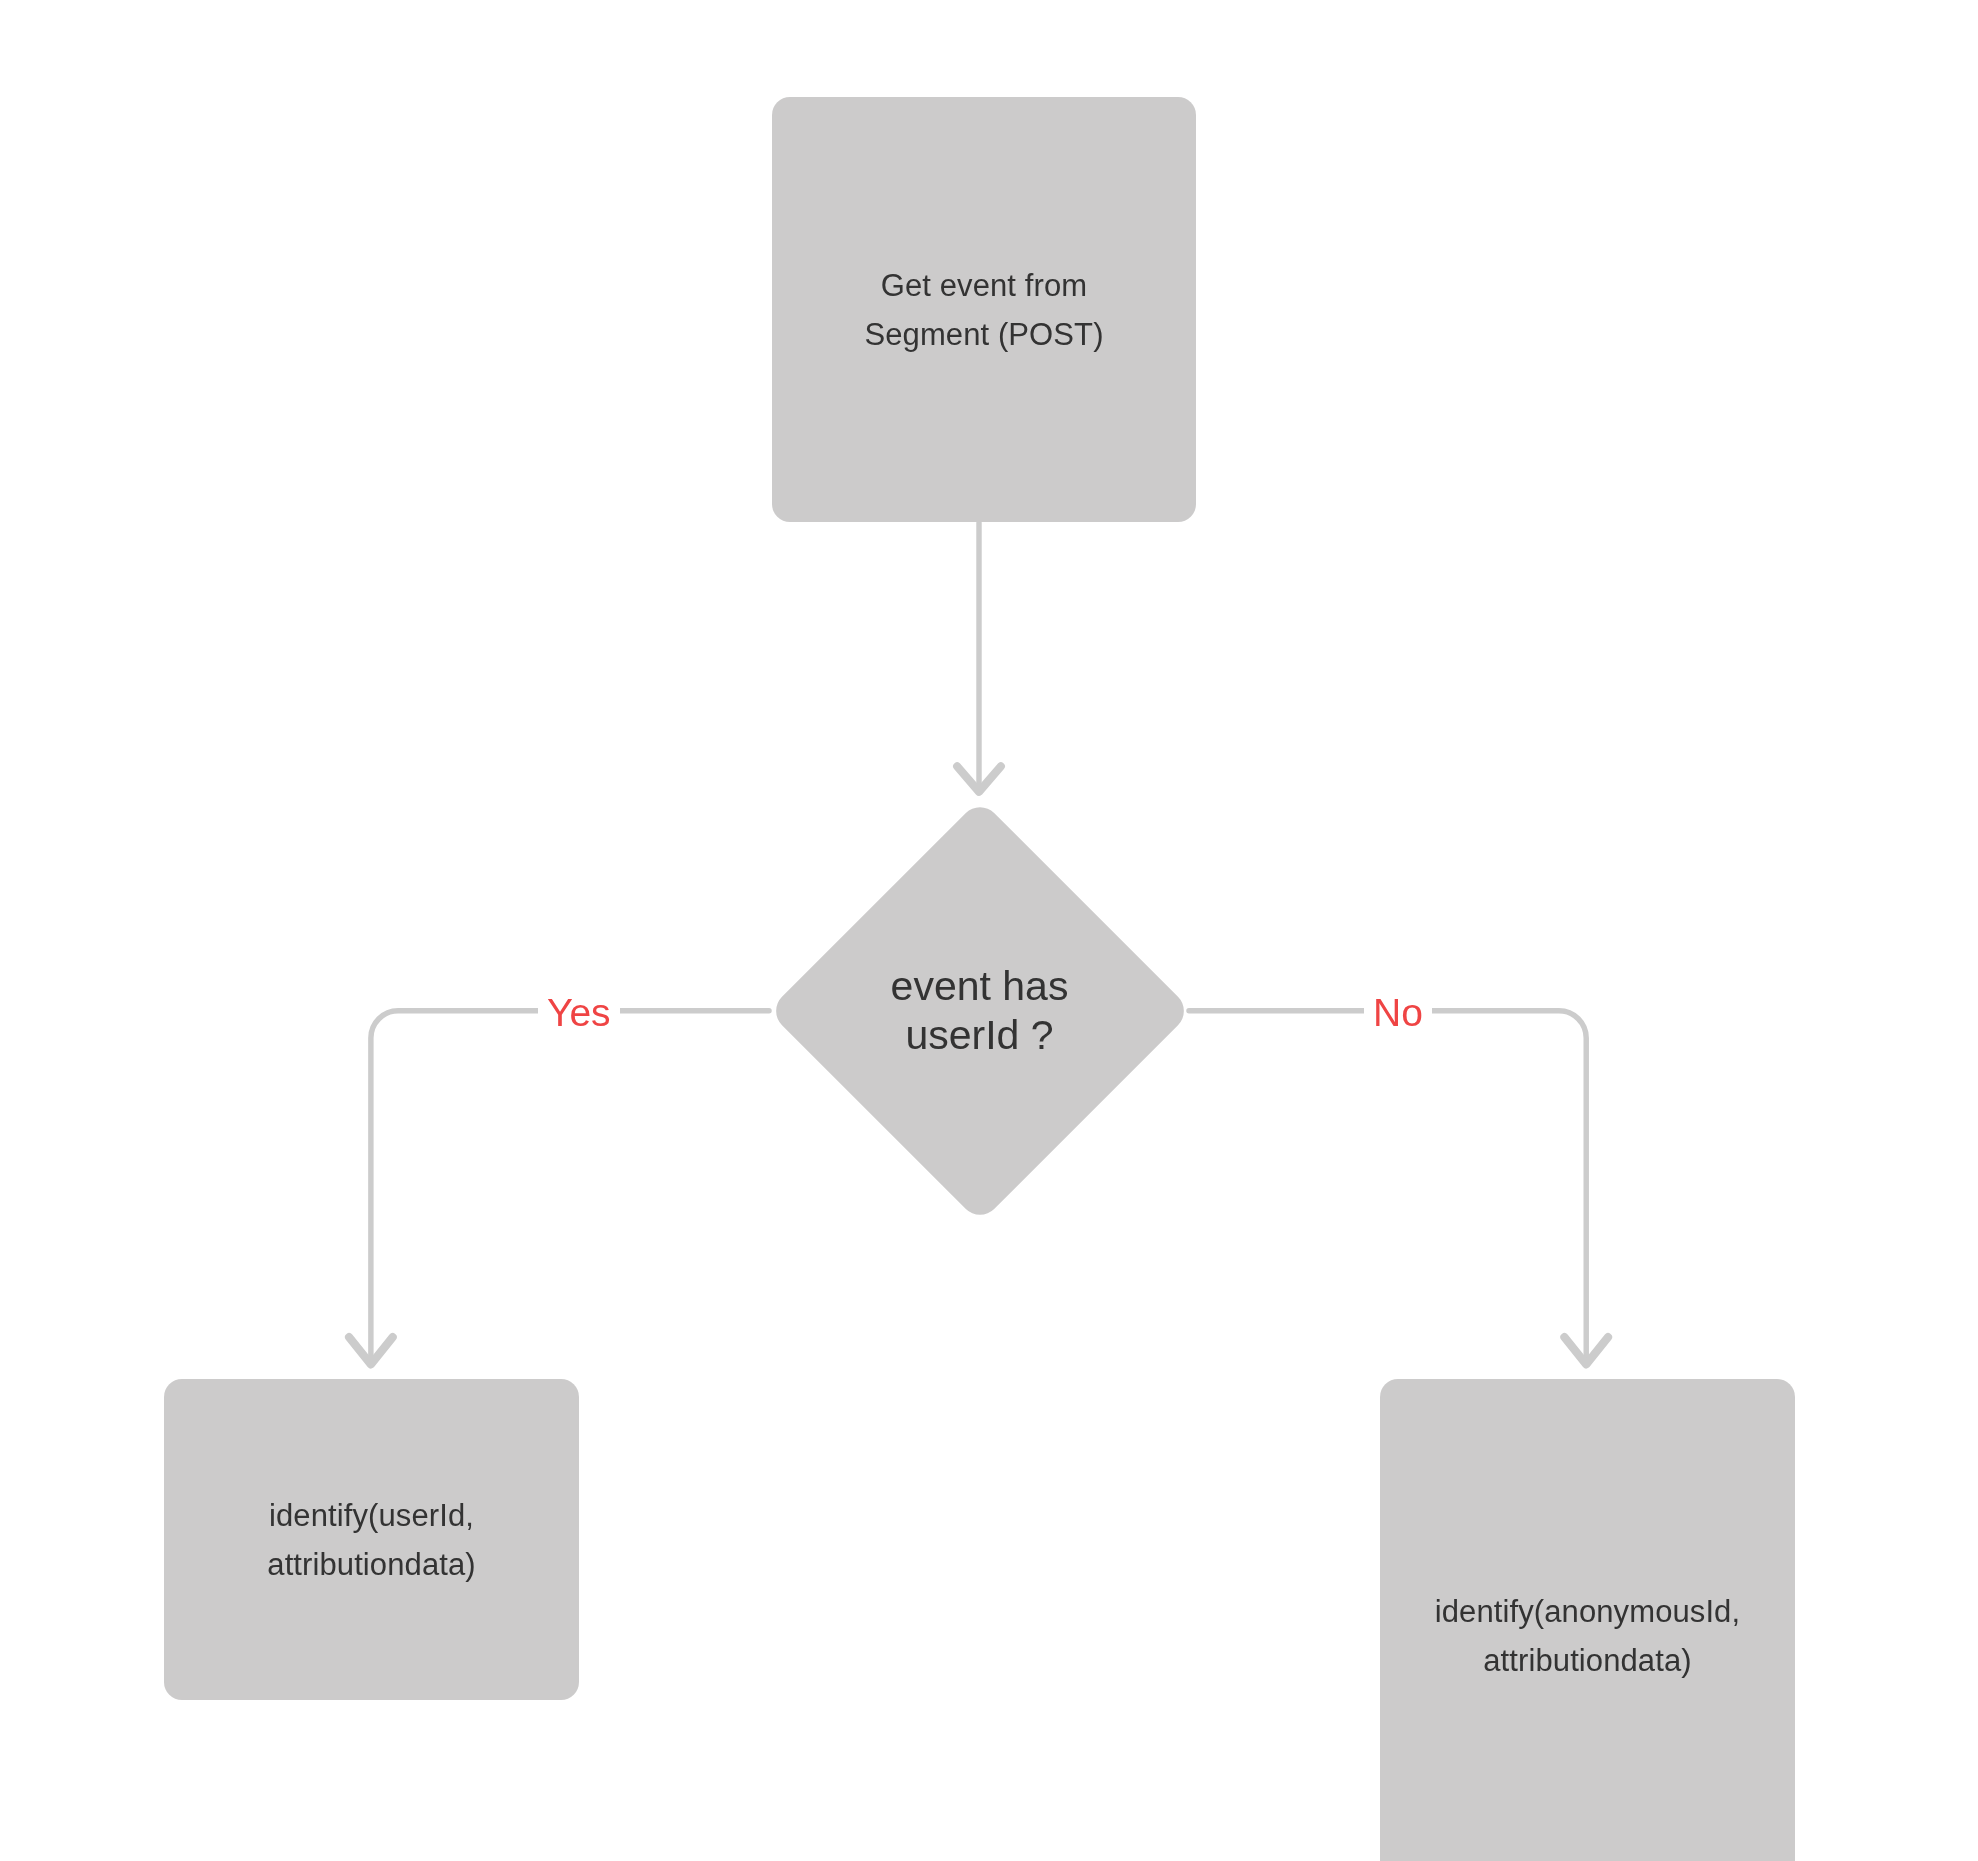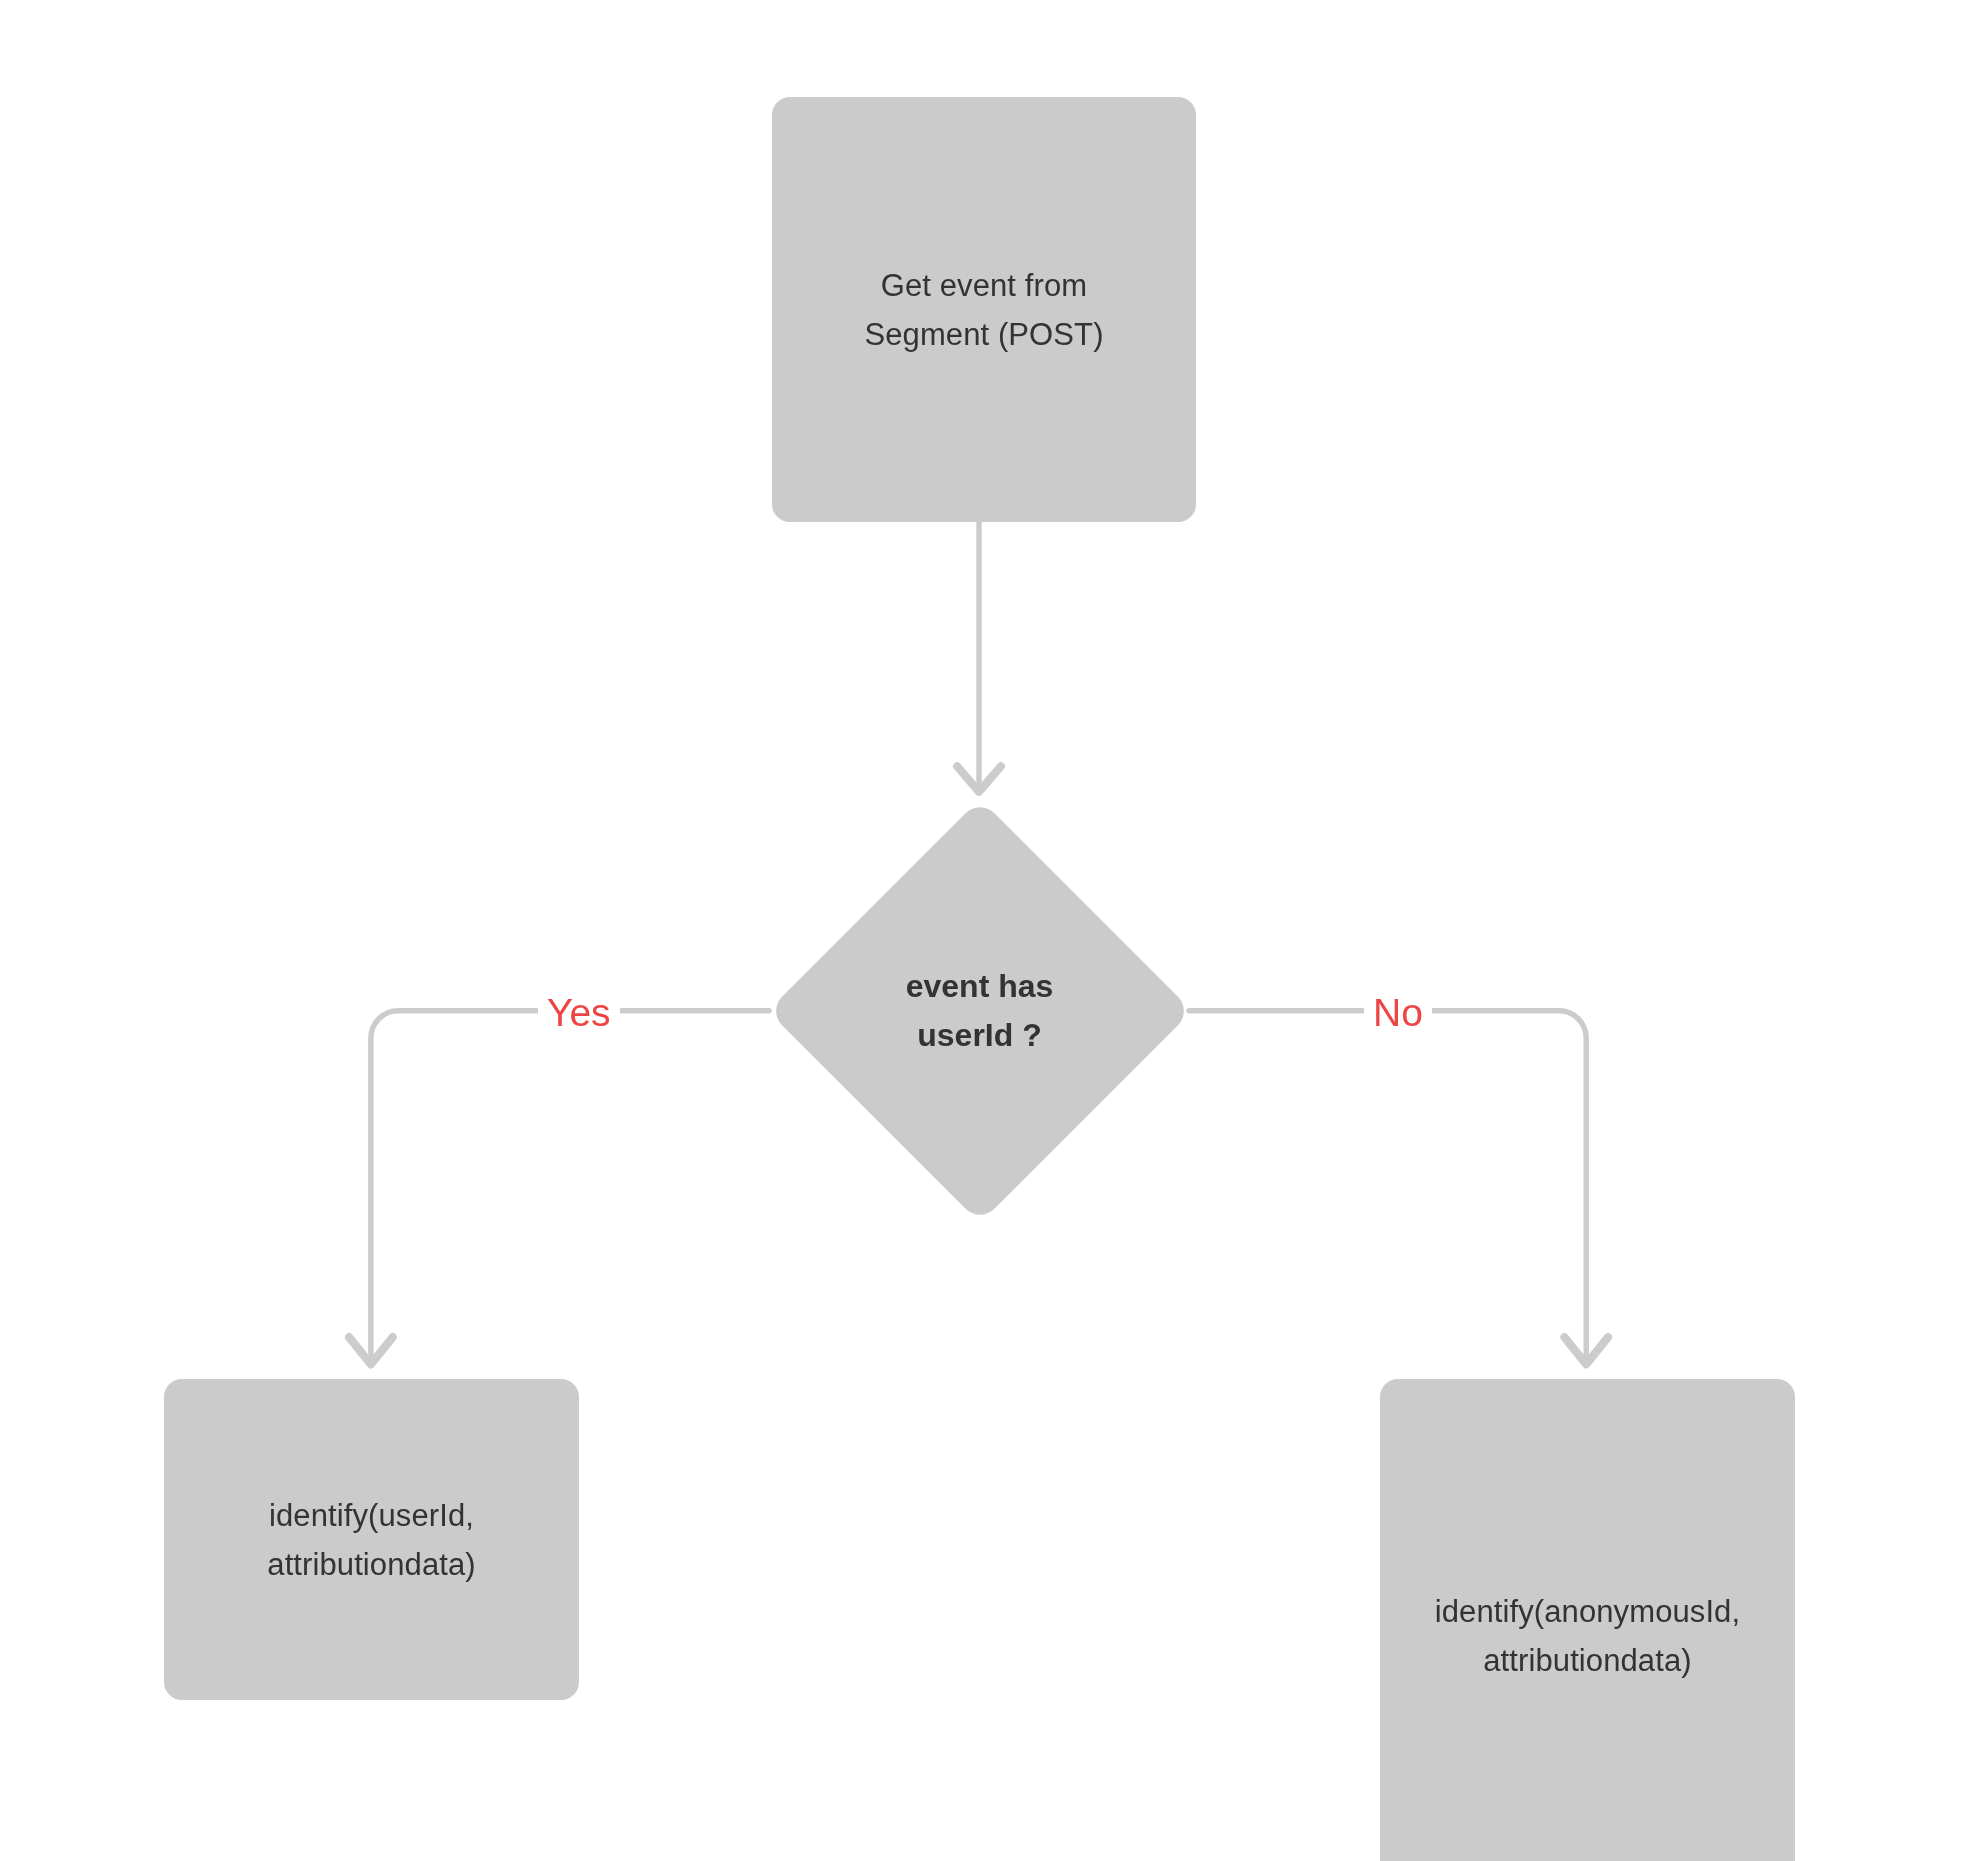--- a/index.html
+++ b/index.html
@@ -66,24 +66,23 @@
     position: absolute;
     left: 0;
     top: 0;
     width: 100%;
     height: 100%;
     display: flex;
     align-items: center;
     justify-content: center;
     text-align: center;
     color: #333333;
-    font-size: 32px;
+    font-size: 41px;
     line-height: 49px;
     white-space: pre-line;
-    font-weight: bold;
   }
   .edge-label {
     position: absolute;
     color: #ef4444;
     font-size: 39px;
     line-height: 29px;
     background: #ffffff;
     padding: 3.6px 9px;
     white-space: nowrap;
   }

